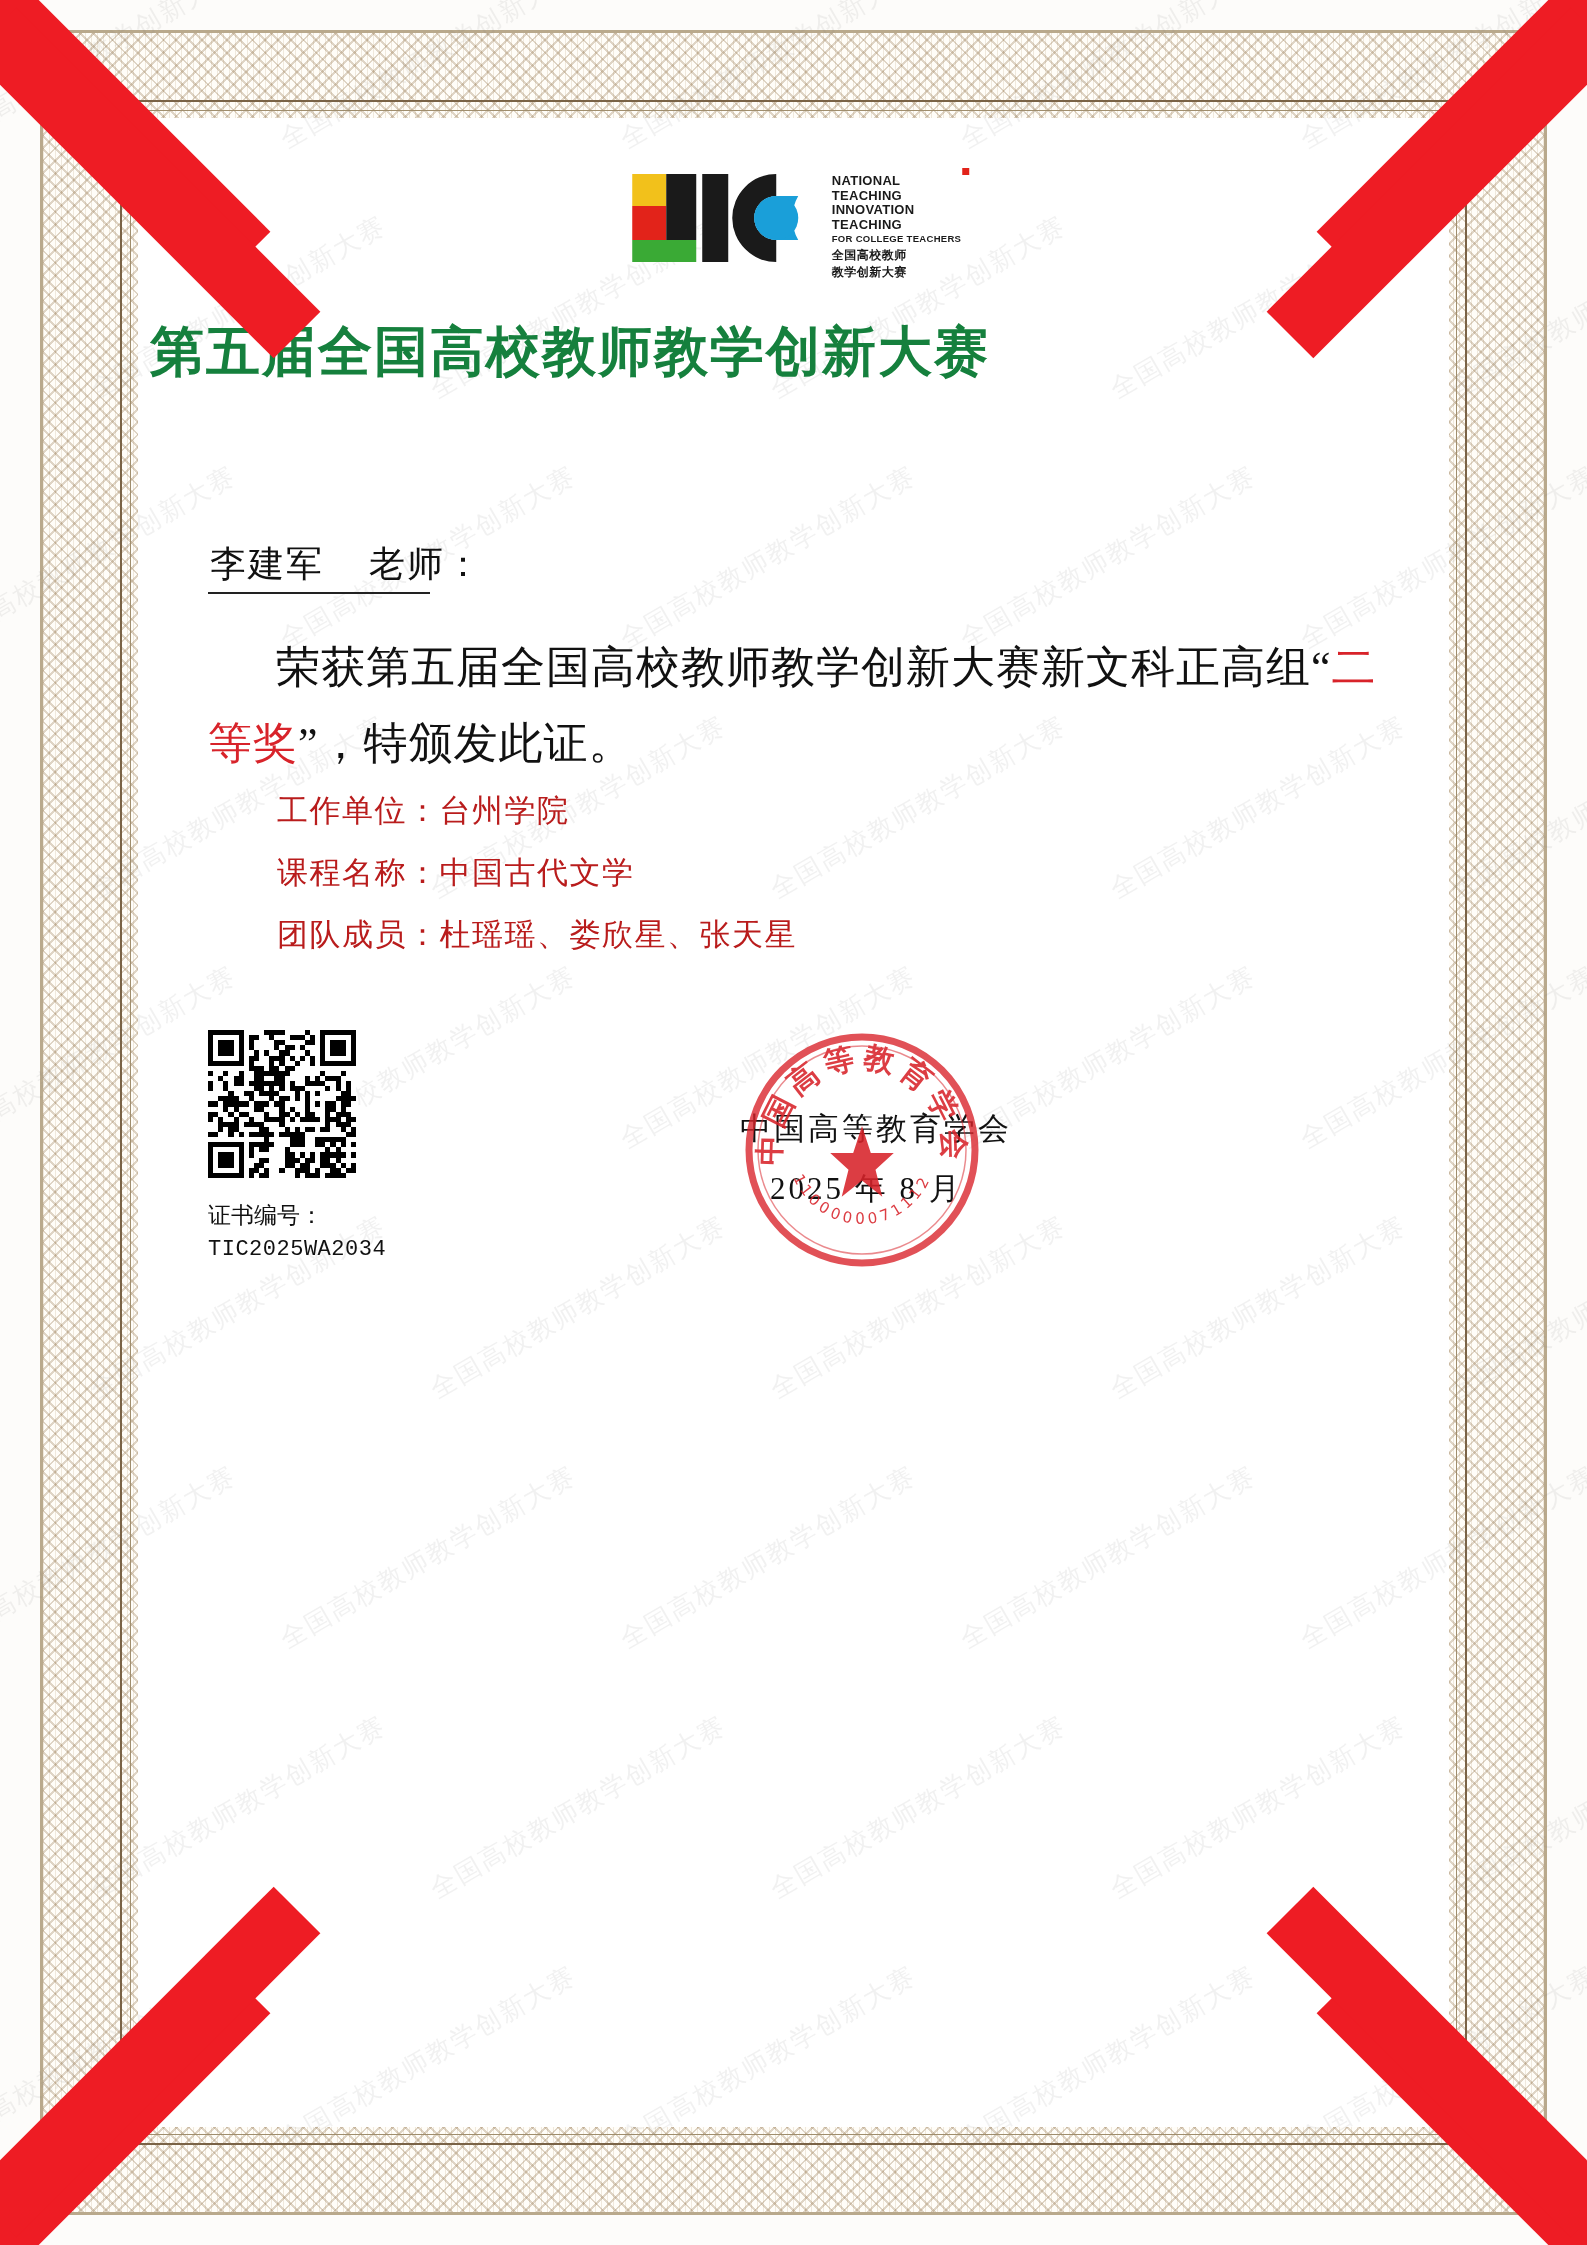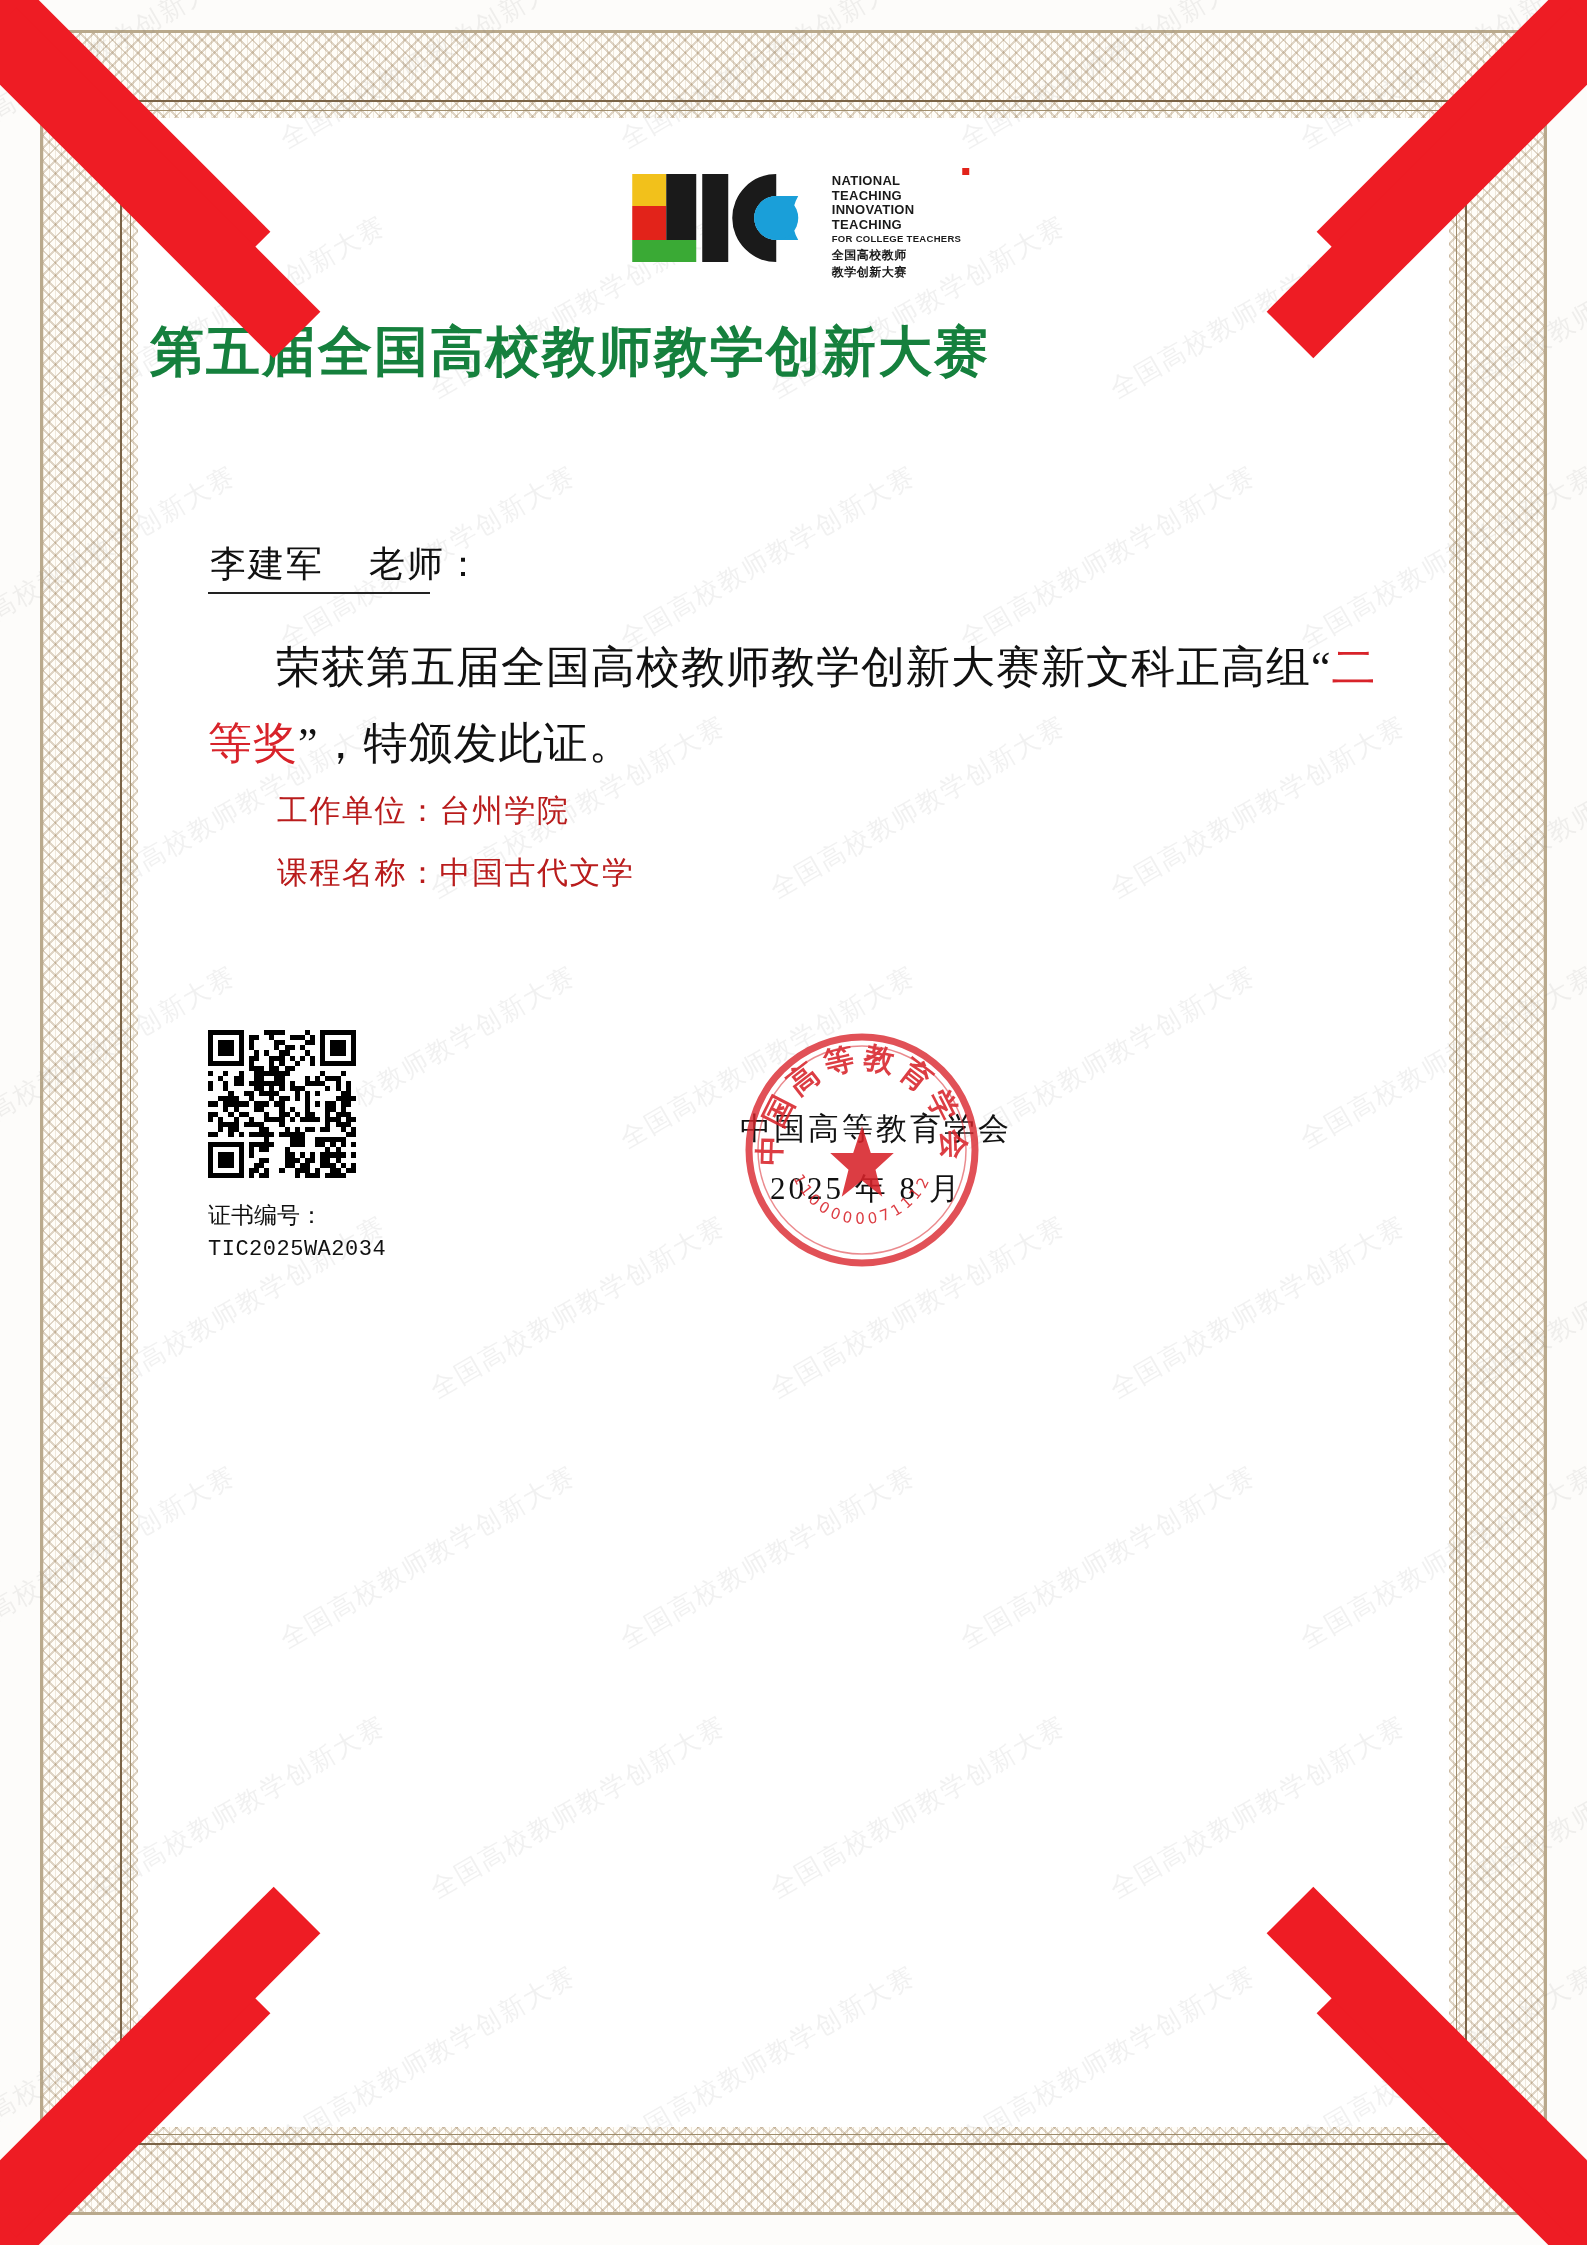--- a/index.html
+++ b/index.html
@@ -402,20 +402,23 @@
     <div class="body-text">
       <span>荣获第五届全国高校教师教学创新大赛新文科正高组</span><span>“</span><span class="award-red">二等奖</span><span>”</span><span>，特颁发此证。</span>
     </div>
 
     <div class="fields">
       <div>
         <span class="field-label">工作单位：</span><span>台州学院</span>
       </div>
       <div>
         <span class="field-label">课程名称：</span><span>中国古代文学</span>
+      </div>
+      <div>
+        <span class="field-label">团队成员：</span><span>杜瑶瑶、娄欣星、张天星</span>
       </div>
     </div>
 
     <div class="qr">
       <svg id="qr-svg" width="148" height="148" viewBox="0 0 29 29" shape-rendering="crispEdges" xmlns="http://www.w3.org/2000/svg">
         <rect width="29" height="29" fill="#ffffff"></rect>
         <g fill="#000000" id="qr-cells">
             <rect x="0" y="0" width="1" height="1"></rect>
             <rect x="1" y="0" width="1" height="1"></rect>
             <rect x="2" y="0" width="1" height="1"></rect>

